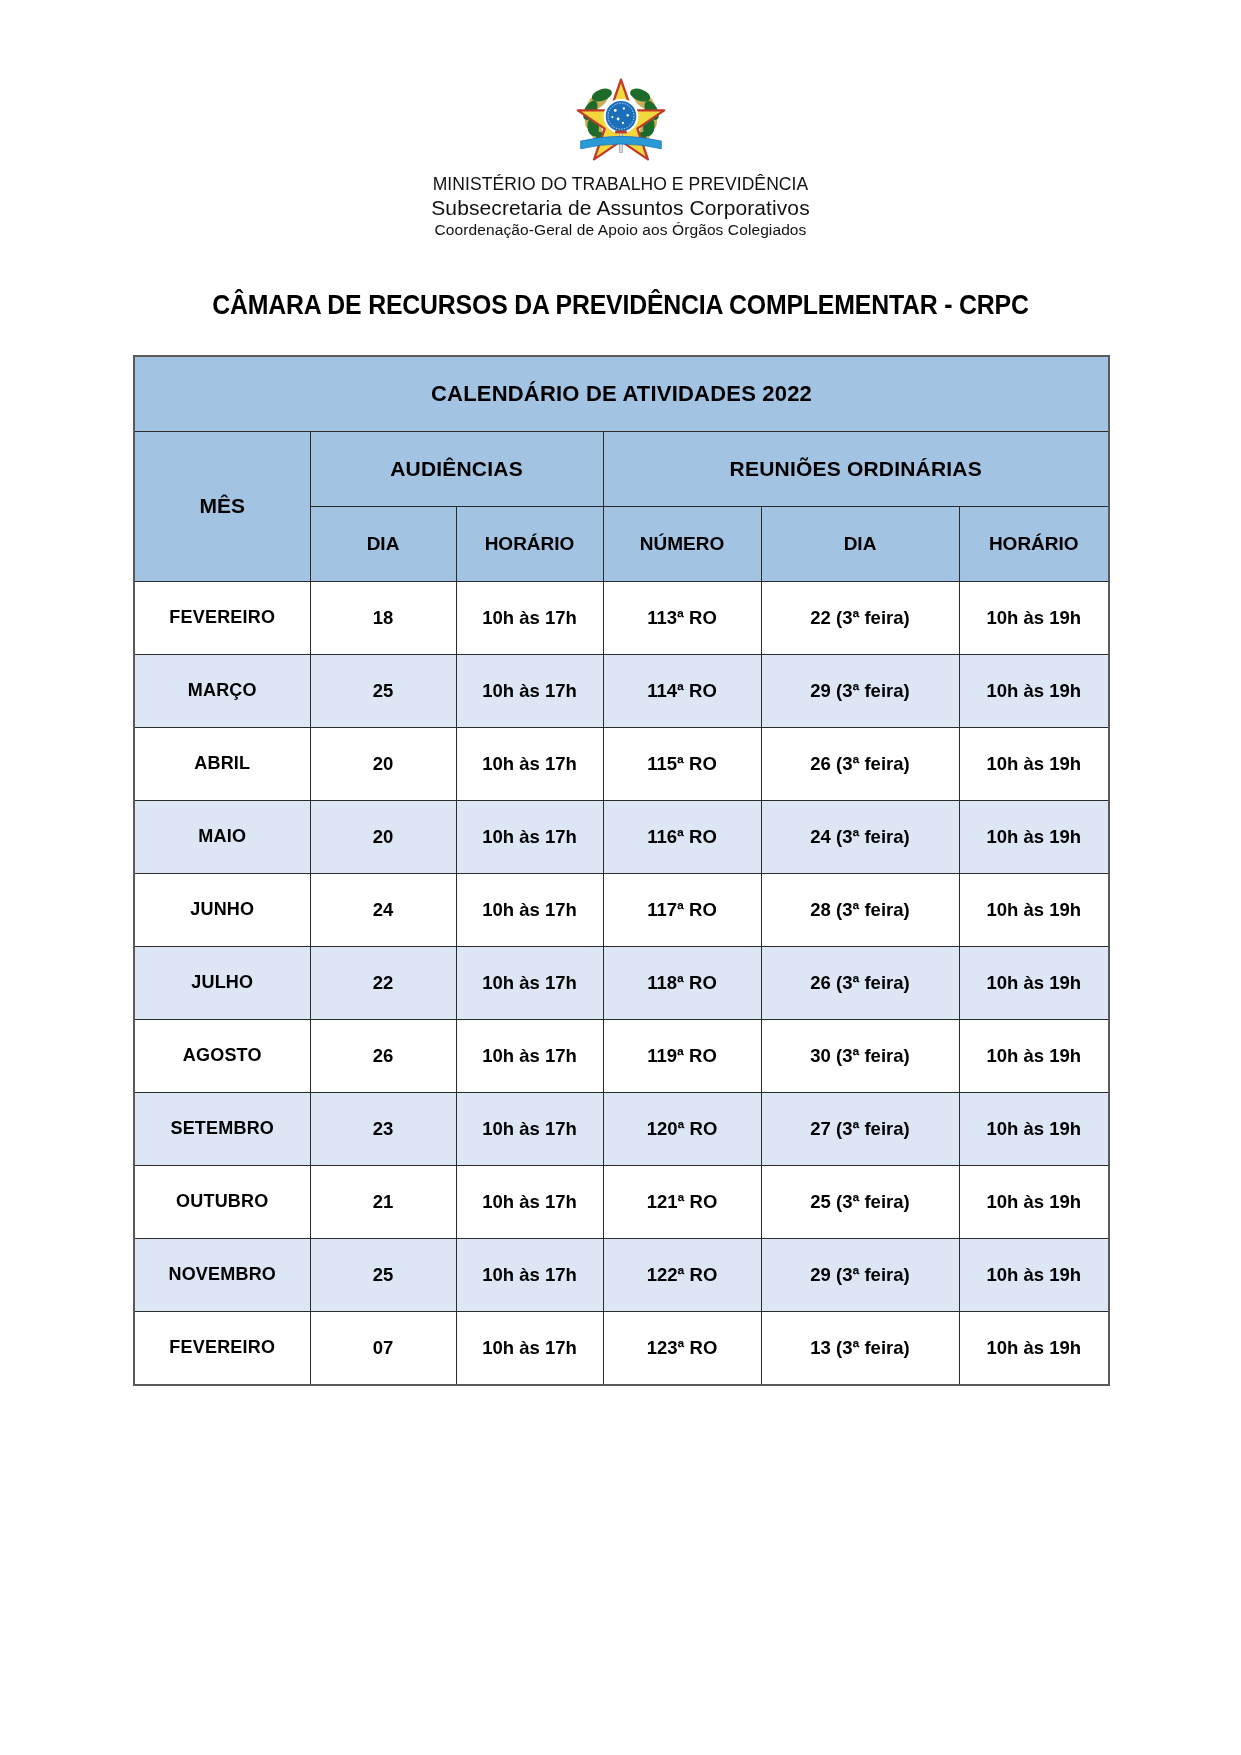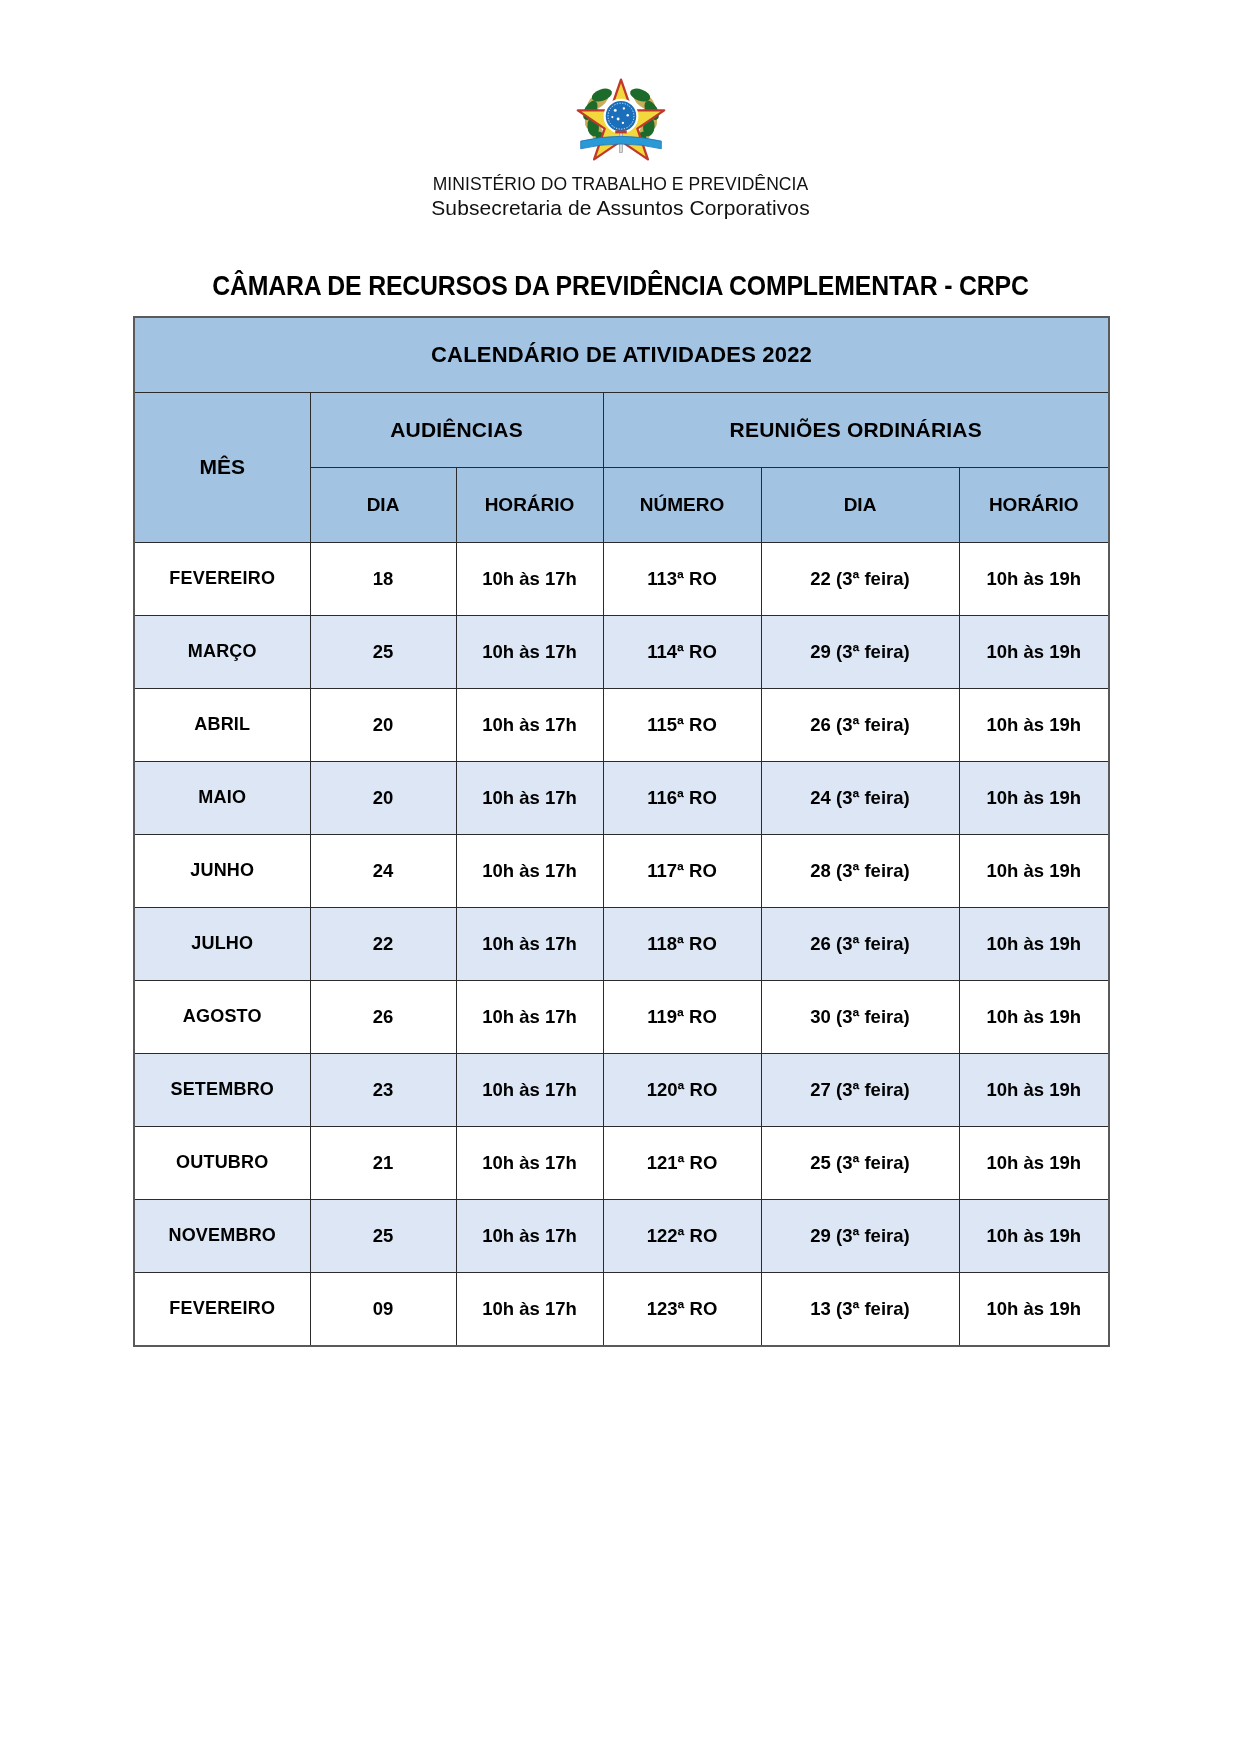--- a/index.html
+++ b/index.html
@@ -47,21 +47,21 @@
     font-weight: bold;
     font-size: 27px;
     letter-spacing: -0.2px;
     transform: scaleX(0.92);
     transform-origin: center;
     white-space: nowrap;
   }
 
   
   .table-wrap {
-    margin: 14px auto 0 auto;
+    margin: 34px auto 0 auto;
     width: 975px;
   }
   table.calendar {
     border-collapse: collapse;
     table-layout: fixed;
     width: 975px;
     font-family: "Liberation Sans Narrow", "Liberation Sans", sans-serif;
   }
   table.calendar td,
   table.calendar th {
@@ -152,20 +152,21 @@
     </g>
 
     <rect x="48.4" y="62" width="3.2" height="22" fill="#d8d8d8" stroke="#8a8a8a" stroke-width="0.6"></rect>
     <rect x="44" y="61" width="12" height="3" fill="#c0392b"></rect>
 
     <path d="M8 72 Q50 62 92 72 L92 80 Q50 70 8 80 Z" fill="#2a9ad6" stroke="#1b6fba" stroke-width="0.8"></path>
   </svg>
 
   <div class="org-line l1">MINISTÉRIO DO TRABALHO E PREVIDÊNCIA</div>
   <div class="org-line l3">Subsecretaria de Assuntos Corporativos</div>
+  <div class="org-line l4">Coordenação-Geral de Apoio aos Órgãos Colegiados</div>
 </div>
 
 <div class="doc-title">CÂMARA DE RECURSOS DA PREVIDÊNCIA COMPLEMENTAR - CRPC</div>
 
 <div class="table-wrap">
   <table class="calendar">
     <colgroup>
       <col class="c-mes">
         <col class="c-aud-dia">
         <col class="c-aud-hor">
@@ -266,21 +267,21 @@
         <tr class="row-alt">
           <td class="data month outer-left">NOVEMBRO</td>
           <td class="data ">25</td>
           <td class="data ">10h às 17h</td>
           <td class="data ">122ª RO</td>
           <td class="data ">29 (3ª feira)</td>
           <td class="data outer-right">10h às 19h</td>
         </tr>
         <tr class="row-white">
           <td class="data month outer-left outer-bottom">FEVEREIRO</td>
-          <td class="data outer-bottom">09</td>
+          <td class="data outer-bottom">07</td>
           <td class="data outer-bottom">10h às 17h</td>
           <td class="data outer-bottom">123ª RO</td>
           <td class="data outer-bottom">13 (3ª feira)</td>
           <td class="data outer-right outer-bottom">10h às 19h</td>
         </tr>
       </tbody>
   </table>
 </div>
 
 </body></html>

